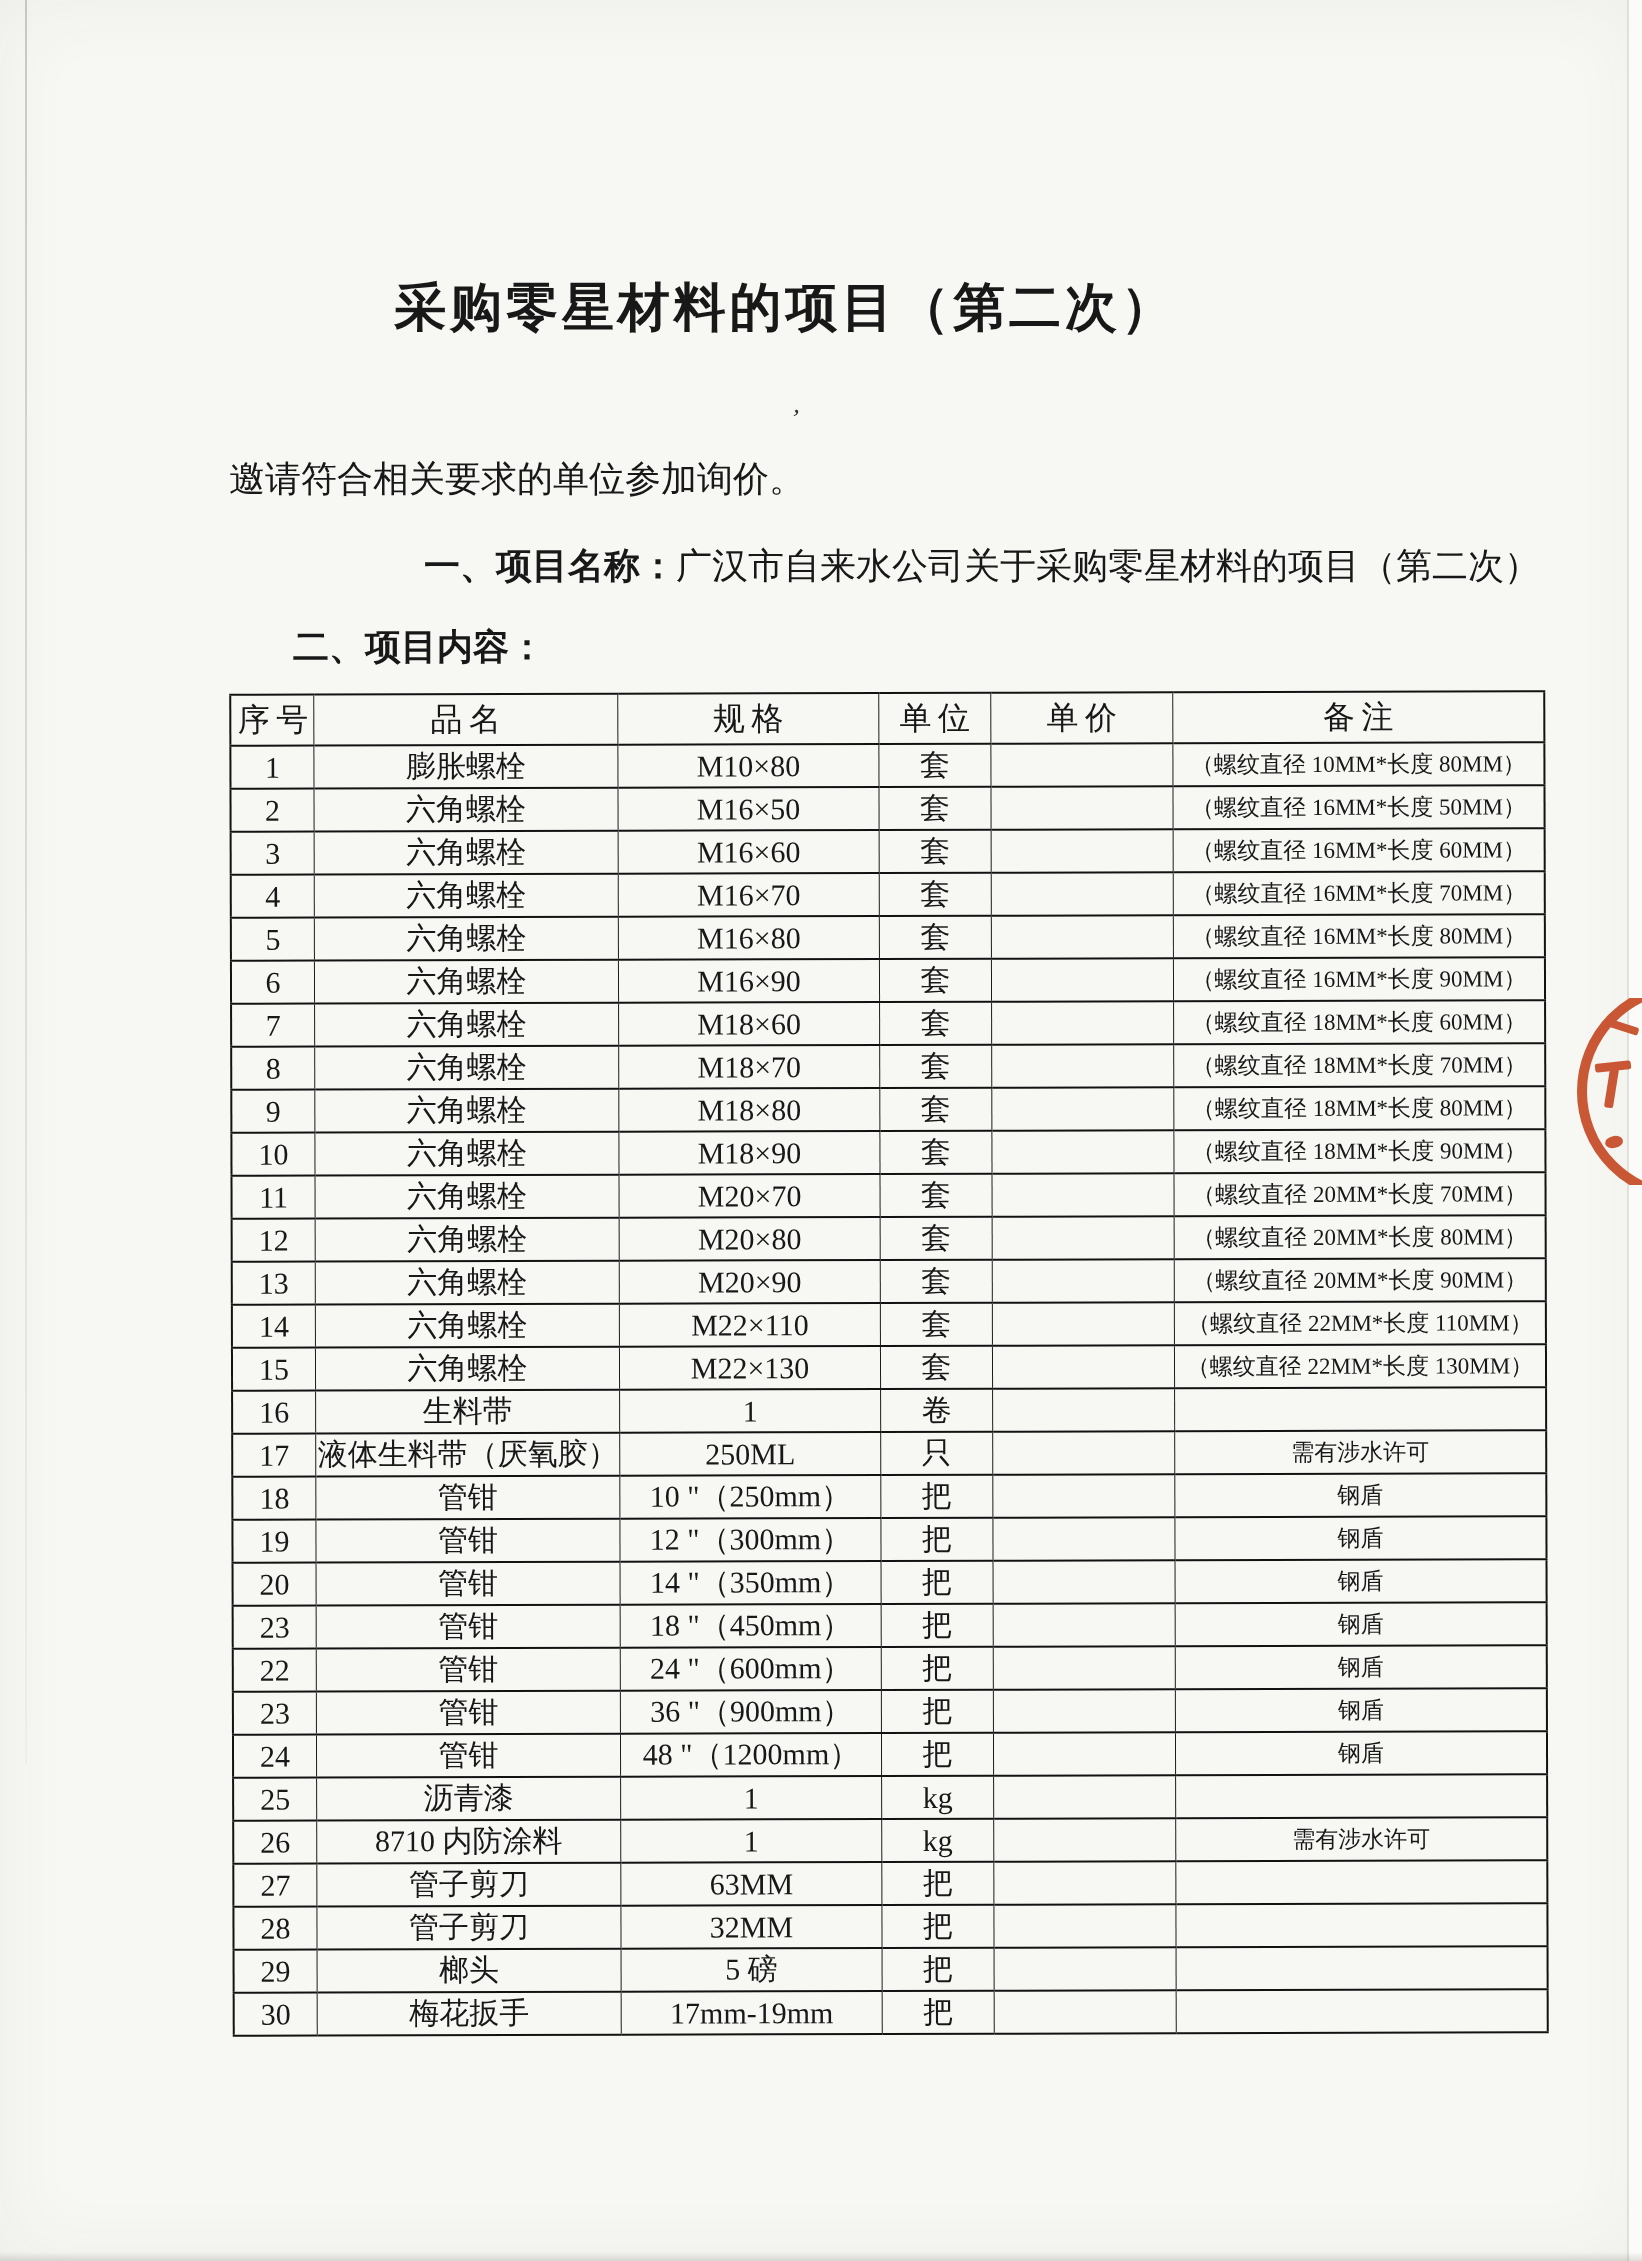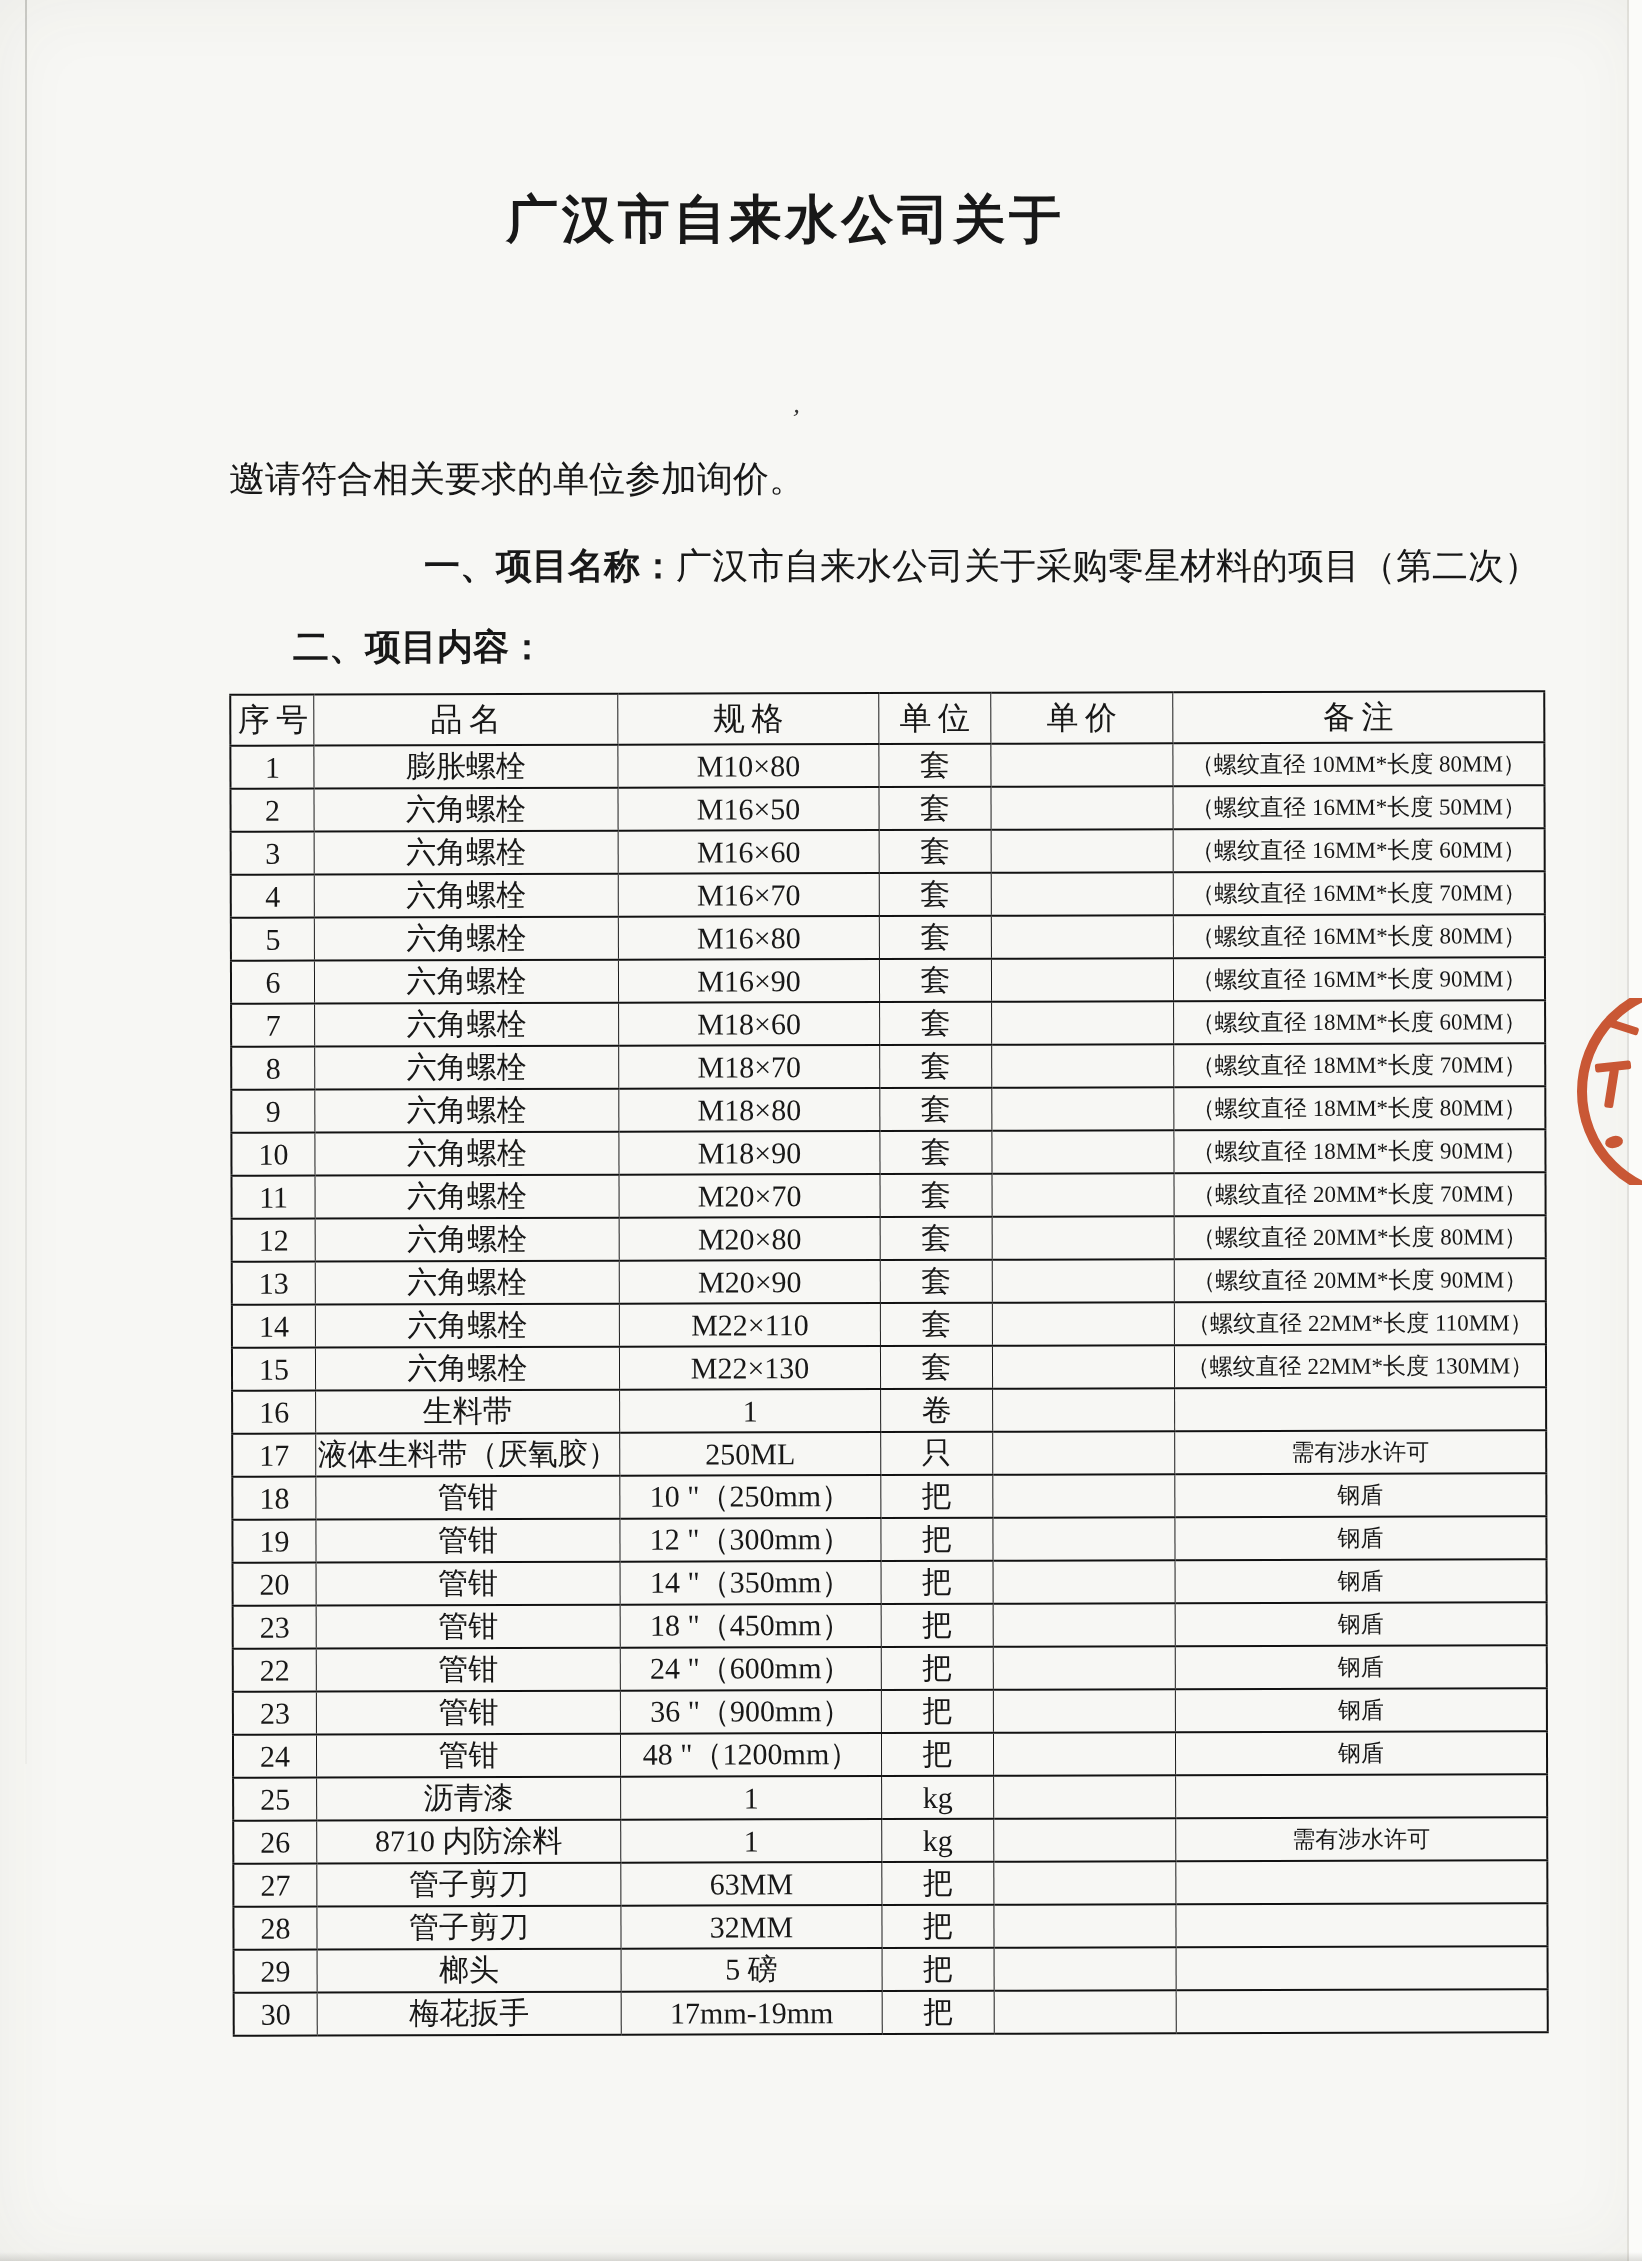--- a/index.html
+++ b/index.html
@@ -73,21 +73,21 @@
 </head>
 <body>
 
 <div class="page">
 
   <div class="edge-left"></div>
   <div class="right-strip"></div>
   <div class="fold-line"></div>
   <div class="bottom-shade"></div>
 
-  <div class="title-line title-1">广汉市自来水公司关于</div>
+  <div class="title-line title-2">采购零星材料的项目（第二次）</div>
 
   <div class="body-line intro-2">邀请符合相关要求的单位参加询价。</div>
 
   <div class="stray-mark">’</div>
 
   <div class="body-line sec-1">
     <span class="sec-label">一、项目名称：</span><span>广汉市自来水公司关于采购零星材料的项目（第二次）</span>
   </div>
 
   <div class="body-line sec-2">二、项目内容：</div>

